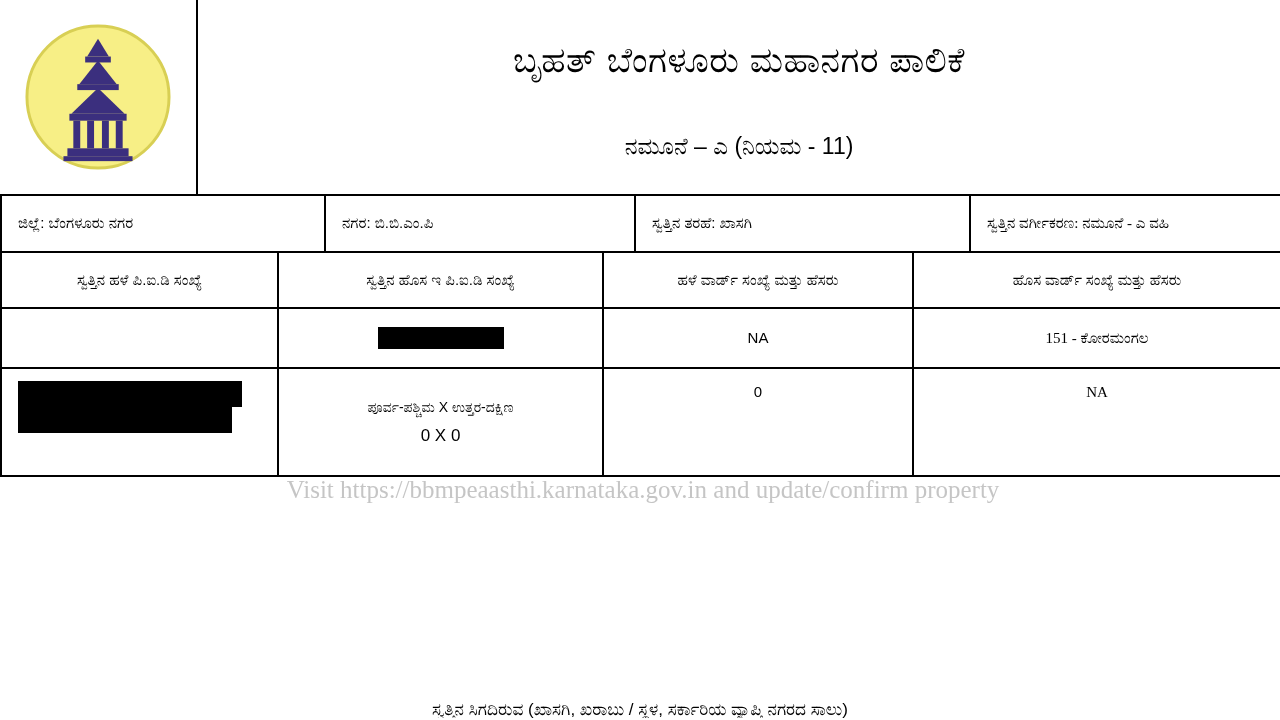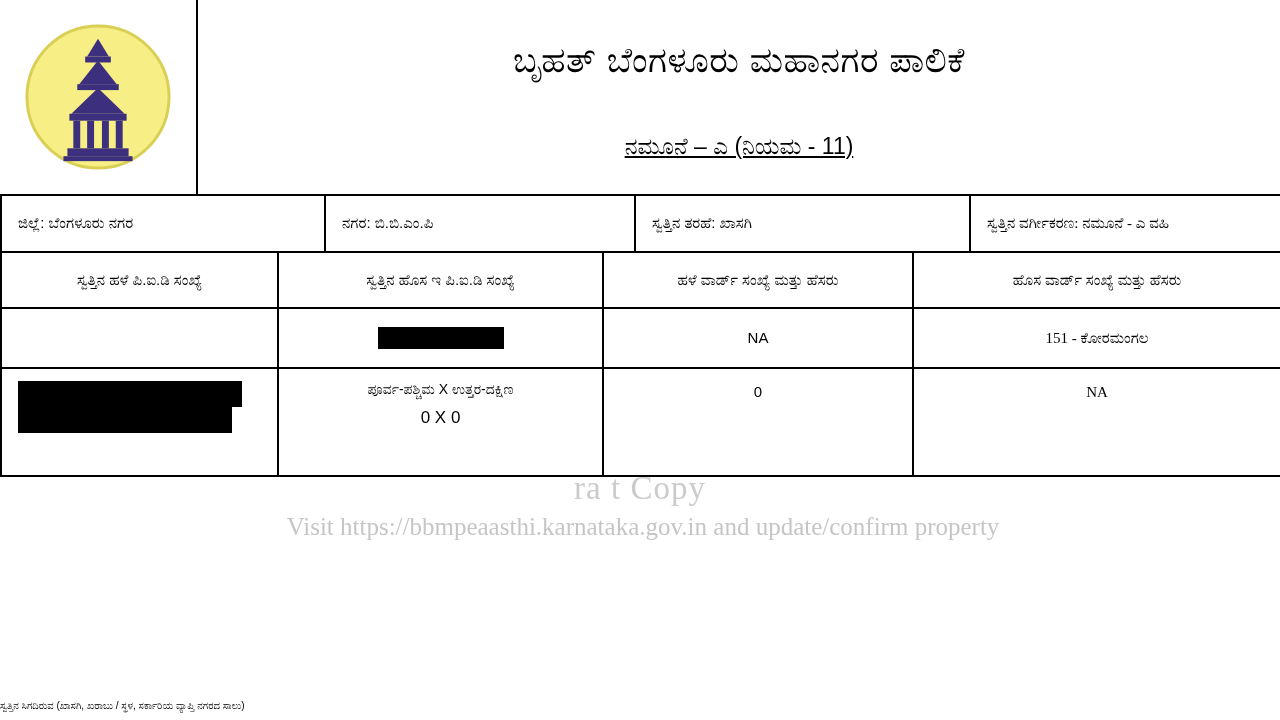--- a/index.html
+++ b/index.html
@@ -45,21 +45,20 @@
     line-height: 1.15;
     color: #000;
     text-align: center;
     letter-spacing: .5px;
   }
   .doc-subtitle {
     margin-top: 52px;
     font-size: 23px;
     color: #000;
     text-align: center;
-    text-decoration: underline;
   }
 
   
   table.grid {
     width: 1280px;
     border-collapse: collapse;
     table-layout: fixed;
   }
   table.grid td {
     border: 2px solid #000;
@@ -88,21 +87,21 @@
     vertical-align: middle;
   }
   .redact.w126 { width: 126px; }
   .redact.w58  { width: 58px; }
   .redact.w146 { width: 146px; }
   .redact.w224 { width: 224px; height: 26px; }
   .redact.w214 { width: 214px; height: 26px; }
   .redact-stack { line-height: 0; }
   .redact-stack .redact { display: block; margin: 0; }
 
-  .dim-line { text-align: center; font-size: 15px; }
+  .dim-line { text-align: center; font-size: 15px; margin-top: 18px; }
   .dim-line.small { font-size: 14px; }
   .dim-val { text-align: center; font-size: 17px; margin-top: 8px; }
 
   
   .watermark {
     position: absolute;
     left: 0; right: 0;
     top: 470px;
     text-align: center;
     pointer-events: none;
@@ -119,22 +118,22 @@
     font-size: 25px;
     color: rgba(150,150,150,0.55);
     line-height: 1.6;
     white-space: nowrap;
     padding-left: 6px;
   }
   .footer-note {
     position: absolute;
     left: 0; right: 0;
     bottom: 2px;
-    text-align: left;
-    font-size: 10px;
+    text-align: center;
+    font-size: 17px;
     color: #000;
     overflow: hidden;
     height: 18px;
   }
 </style>
 </head>
 <body>
 
 <div id="page">
 
@@ -220,18 +219,17 @@
         <div class="dim-line small">ಪೂರ್ವ-ಪಶ್ಚಿಮ X ಉತ್ತರ-ದಕ್ಷಿಣ</div>
         <div class="dim-val">0 X 0</div>
       </td>
       <td class="val-c" colspan="2" style="vertical-align:top;padding-top:14px">0</td>
       <td class="val-c no-right" colspan="2" style="vertical-align:top;padding-top:14px">NA</td>
     </tr>
   </tbody>
     </table>
 
   <div class="watermark">
-    <div class="wm-title">ra t Copy</div>
     <div class="wm-line">Visit https://bbmpeaasthi.karnataka.gov.in and update/confirm property</div>
   </div>
 
   <div class="footer-note">ಸ್ವತ್ತಿನ ಸಿಗದಿರುವ (ಖಾಸಗಿ, ಖರಾಬು / ಸ್ಥಳ, ಸರ್ಕಾರಿಯ ವ್ಯಾಪ್ತಿ ನಗರದ ಸಾಲು)</div>
 </div>
 
 </body></html>

